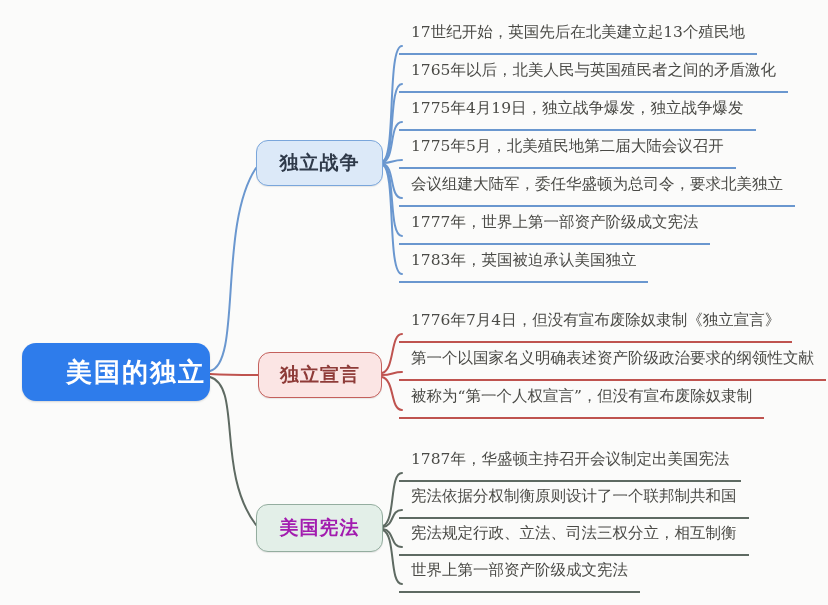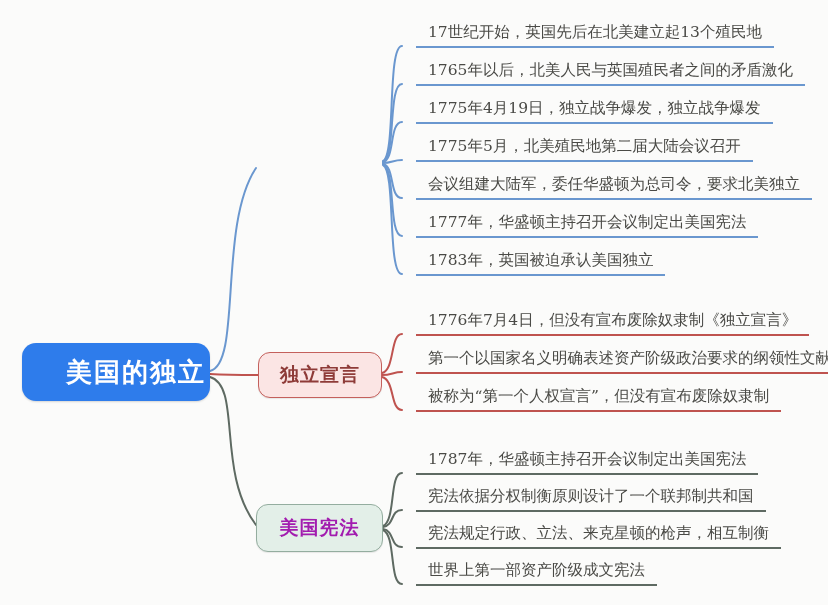--- a/index.html
+++ b/index.html
@@ -38,24 +38,24 @@
   }
   .branch-war{left:256px;top:140px;width:127px;height:46px;background:#dce9f8;border-color:#7aa6db;}
   .branch-war span{color:#2f3a4a;}
   .branch-decl{left:258px;top:352px;width:124px;height:46px;background:#fbe5e4;border-color:#c4605c;border-radius:12px;}
   .branch-decl span{color:#8e3b38;}
   .branch-const{left:256px;top:504px;width:127px;height:48px;background:#e3efe8;border-color:#94ad9f;}
   .branch-const span{color:#a21caf;}
 
   
   .leaf{
-    position:absolute;left:416px;
+    position:absolute;left:399px;
     font-family:"DejaVu Serif", serif;
     font-size:15.5px;line-height:22px;color:#4a4a46;
-    padding:0 12px 3px 12px;border-bottom:2px solid;
+    padding:0 12px 10px 12px;border-bottom:2px solid;
     white-space:nowrap;z-index:1;
   }
   .leaf.b1{border-bottom-color:#6a97cf;}
   .leaf.b2{border-bottom-color:#bf534f;}
   .leaf.b3{border-bottom-color:#5e6a62;}
 </style>
 </head>
 <body>
 
 <div class="canvas">
@@ -81,37 +81,40 @@
     <path d="M383,526 C396,521 389,473 402,473" fill="none" stroke-width="2" stroke-linecap="round" stroke="#5e6a62"></path>
     <path d="M383,527 C395,525 390,510 402,510" fill="none" stroke-width="2" stroke-linecap="round" stroke="#5e6a62"></path>
     <path d="M383,529 C395,531 390,547 402,547" fill="none" stroke-width="2" stroke-linecap="round" stroke="#5e6a62"></path>
     <path d="M383,530 C396,535 389,584 402,584" fill="none" stroke-width="2" stroke-linecap="round" stroke="#5e6a62"></path>
   </svg>
 
   <div class="root-node">
     <span>美国的独立</span>
   </div>
 
+  <div class="branch-node branch-war">
+    <span>独立战争</span>
+  </div>
   <div class="branch-node branch-decl">
     <span>独立宣言</span>
   </div>
   <div class="branch-node branch-const">
     <span>美国宪法</span>
   </div>
 
   <div class="leaf b1" style="top:21px">17世纪开始，英国先后在北美建立起13个殖民地</div>
   <div class="leaf b1" style="top:59px">1765年以后，北美人民与英国殖民者之间的矛盾激化</div>
   <div class="leaf b1" style="top:97px">1775年4月19日，独立战争爆发，独立战争爆发</div>
   <div class="leaf b1" style="top:135px">1775年5月，北美殖民地第二届大陆会议召开</div>
   <div class="leaf b1" style="top:173px">会议组建大陆军，委任华盛顿为总司令，要求北美独立</div>
-  <div class="leaf b1" style="top:211px">1777年，华盛顿主持召开会议制定出美国宪法</div>
+  <div class="leaf b1" style="top:211px">1777年，世界上第一部资产阶级成文宪法</div>
   <div class="leaf b1" style="top:249px">1783年，英国被迫承认美国独立</div>
 
   <div class="leaf b2" style="top:309px">1776年7月4日，但没有宣布废除奴隶制《独立宣言》</div>
   <div class="leaf b2" style="top:347px">第一个以国家名义明确表述资产阶级政治要求的纲领性文献</div>
   <div class="leaf b2" style="top:385px">被称为“第一个人权宣言”，但没有宣布废除奴隶制</div>
 
   <div class="leaf b3" style="top:448px">1787年，华盛顿主持召开会议制定出美国宪法</div>
   <div class="leaf b3" style="top:485px">宪法依据分权制衡原则设计了一个联邦制共和国</div>
-  <div class="leaf b3" style="top:522px">宪法规定行政、立法、来克星顿的枪声，相互制衡</div>
+  <div class="leaf b3" style="top:522px">宪法规定行政、立法、司法三权分立，相互制衡</div>
   <div class="leaf b3" style="top:559px">世界上第一部资产阶级成文宪法</div>
 
 </div>
 
 </body></html>

